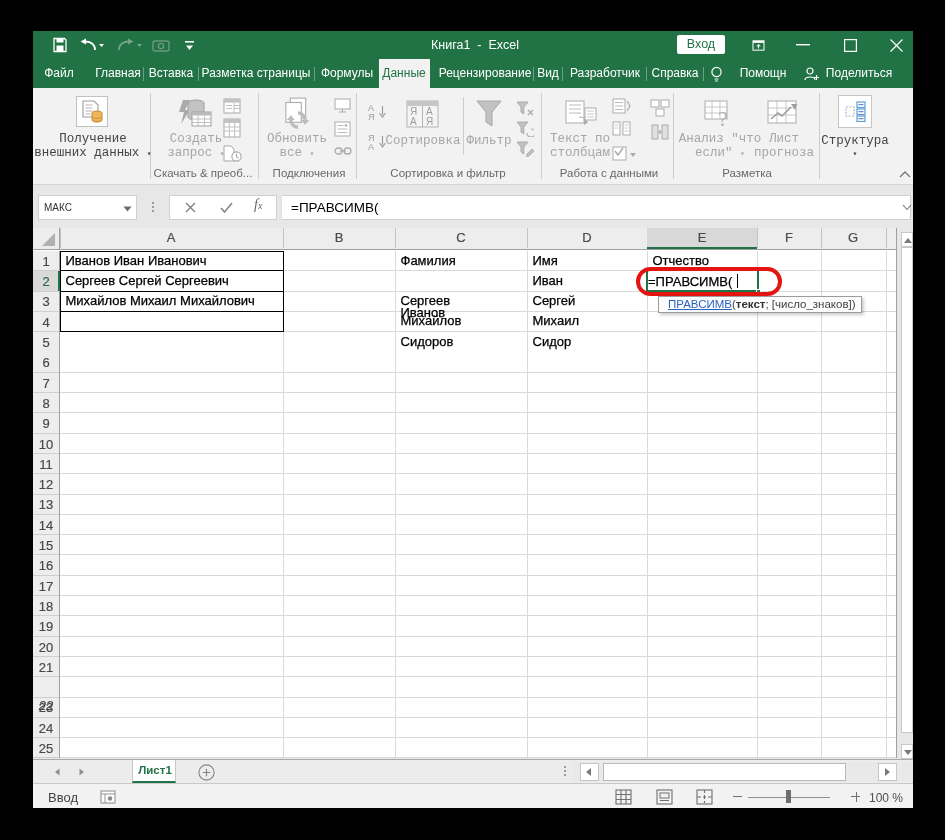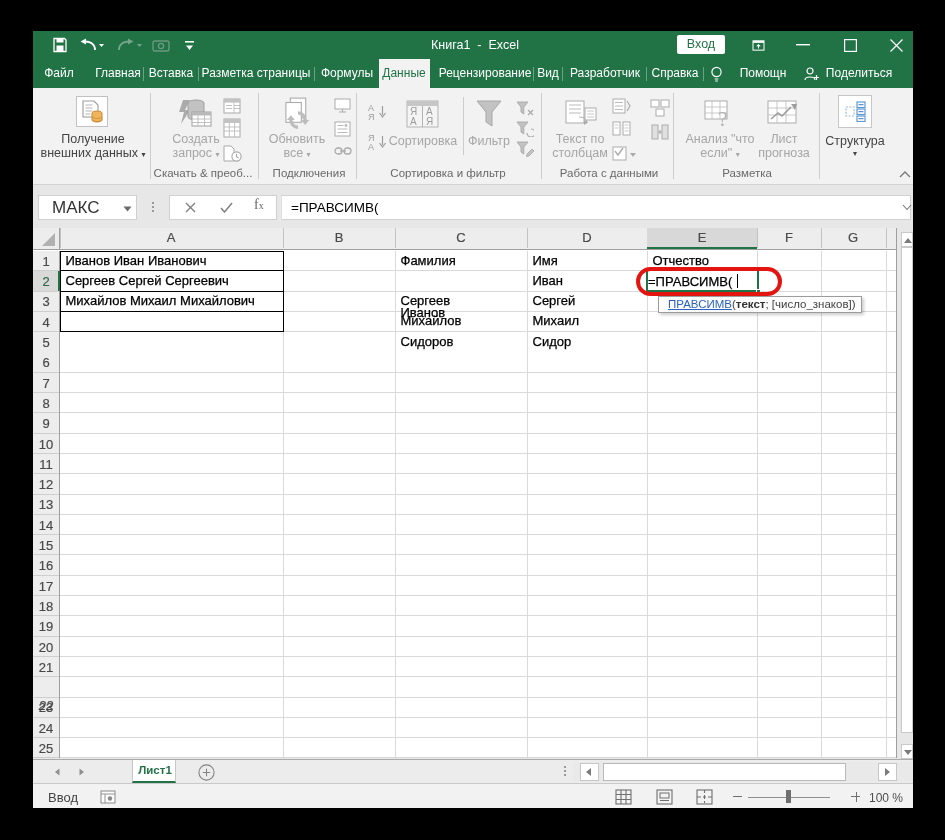--- a/index.html
+++ b/index.html
@@ -10,21 +10,21 @@
 #tb{position:absolute;left:0;top:0;width:880px;height:28px;background:#217346;}
 #tb .tc,#tb .t{color:#fff;font-size:12.5px;line-height:28px;}
 
 #tabs{position:absolute;left:0;top:28px;width:880px;height:29px;background:#217346;}
 #tabs .tc{color:#fff;font-size:12px;line-height:29px;}
 .tabsep{position:absolute;top:8px;width:1px;height:14px;background:rgba(255,255,255,.33);}
 #activetab{position:absolute;left:346px;top:0;width:51px;height:29px;background:#f2f2f2;}
 
 #ribbon{position:absolute;left:0;top:57px;width:880px;height:97px;background:#f2f2f2;border-bottom:1px solid #d5d2cf;}
 .gsep{position:absolute;top:5px;width:1px;height:86px;background:#cfccc9;}
-.rbt{position:absolute;white-space:nowrap;transform:translateX(-50%);font-size:12.5px;color:#a6a6a6;line-height:14px;}
+.rbt{position:absolute;white-space:nowrap;transform:translateX(-50%);font-size:12.5px;color:#a6a6a6;line-height:14px;font-family:Liberation Mono, monospace;}
 .rbe{color:#444 !important;}
 .glab{position:absolute;white-space:nowrap;transform:translateX(-50%);font-size:11.5px;color:#696969;top:79px;}
 
 #fbar{position:absolute;left:0;top:154px;width:880px;height:43px;background:#e7e7e7;}
 .fbox{position:absolute;top:10px;height:25px;background:#fff;border:1px solid #d0d0d0;}
 
 #sheet{position:absolute;left:0;top:197px;width:880px;height:531px;background:#e7e7e7;}
 #grid{position:absolute;left:0;top:0;width:864px;height:530px;background:#fff;border-right:1px solid #9f9f9f;}
 #chead{position:absolute;left:0;top:0;width:863px;height:21.5px;background:#ededed;border-bottom:1px solid #9f9f9f;}
 .chsep{position:absolute;top:0;width:1px;height:20px;background:#c3c3c3;}
@@ -287,34 +287,34 @@
       <path d="M13.5 17.7 h5" stroke="#4472c4"></path>
     </svg>
     <div class="rbt rbe" style="left:822px;top:46px">Структура</div>
     <div class="rbt rbe" style="left:822px;top:59px;font-size:8px;">▾</div>
     <svg class="a" style="left:866px;top:82px" width="12" height="9" viewBox="0 0 12 9">
         <path d="M1 7 l5 -5 l5 5" fill="none" stroke="#777" stroke-width="1.3"></path>
       </svg>
   </div>
   <div id="fbar">
     <div class="fbox" style="left:5px;width:99px;">
-      <div class="t" style="left:5px;top:0;font-size:17px;line-height:23px;color:#333;margin-left:8px;">МАКС</div>
+      <div class="t" style="left:5px;top:0;font-size:10px;line-height:23px;color:#333;">МАКС</div>
       <svg class="a" style="left:84px;top:10px" width="9" height="6" viewBox="0 0 9 6">
           <path d="M0.5 0.5 h8 l-4 5 z" fill="#6b6b6b"></path>
         </svg>
     </div>
     <div class="a" style="left:119px;top:17px;width:2px;height:12px;background-image:repeating-linear-gradient(to bottom,#9a9a9a 0 2px,transparent 2px 4px);"></div>
     <div class="fbox" style="left:136px;width:108px;">
       <svg class="a" style="left:15px;top:6px" width="11" height="11" viewBox="0 0 11 11">
           <path d="M1 1 L10 10 M10 1 L1 10" stroke="#808080" stroke-width="1.4"></path>
         </svg>
       <svg class="a" style="left:50px;top:6px" width="13" height="11" viewBox="0 0 13 11">
           <path d="M1 6 l3.5 4 L12 1" fill="none" stroke="#808080" stroke-width="1.5"></path>
         </svg>
-      <div class="t" style="left:84px;top:1px;font-size:14px;font-family:'Liberation Serif',serif;color:#666;">f<span style="font-size:10px;">x</span></div>
+      <div class="t" style="left:84px;top:1px;font-size:14px;font-style:italic;font-family:'Liberation Serif',serif;color:#666;">f<span style="font-size:10px;">x</span></div>
     </div>
     <div class="fbox" style="left:248px;width:630px;border-left:1px solid #e0e0e0;">
       <div class="t" style="left:9px;top:0;font-size:13.5px;line-height:23px;color:#000;">=ПРАВСИМВ(</div>
       <svg class="a" style="left:620px;top:8px" width="10" height="7" viewBox="0 0 10 7">
           <path d="M1 1 l4 4.5 l4 -4.5" fill="none" stroke="#777" stroke-width="1.1"></path>
         </svg>
     </div>
   </div>
   <div id="sheet">
     <div id="grid">

